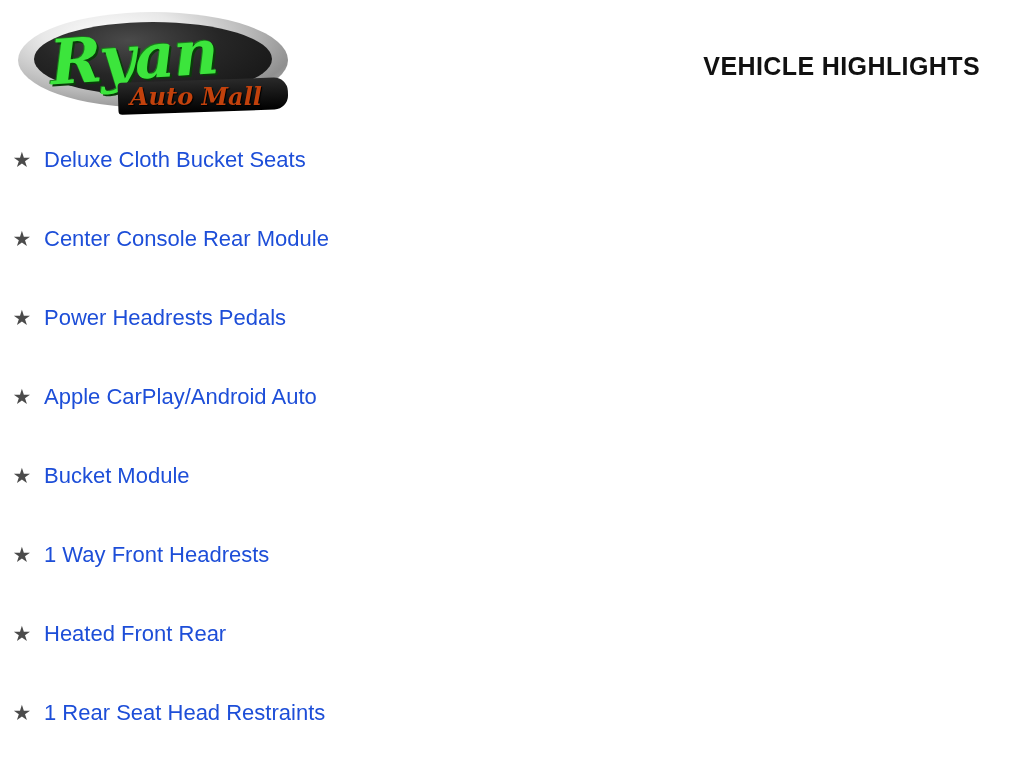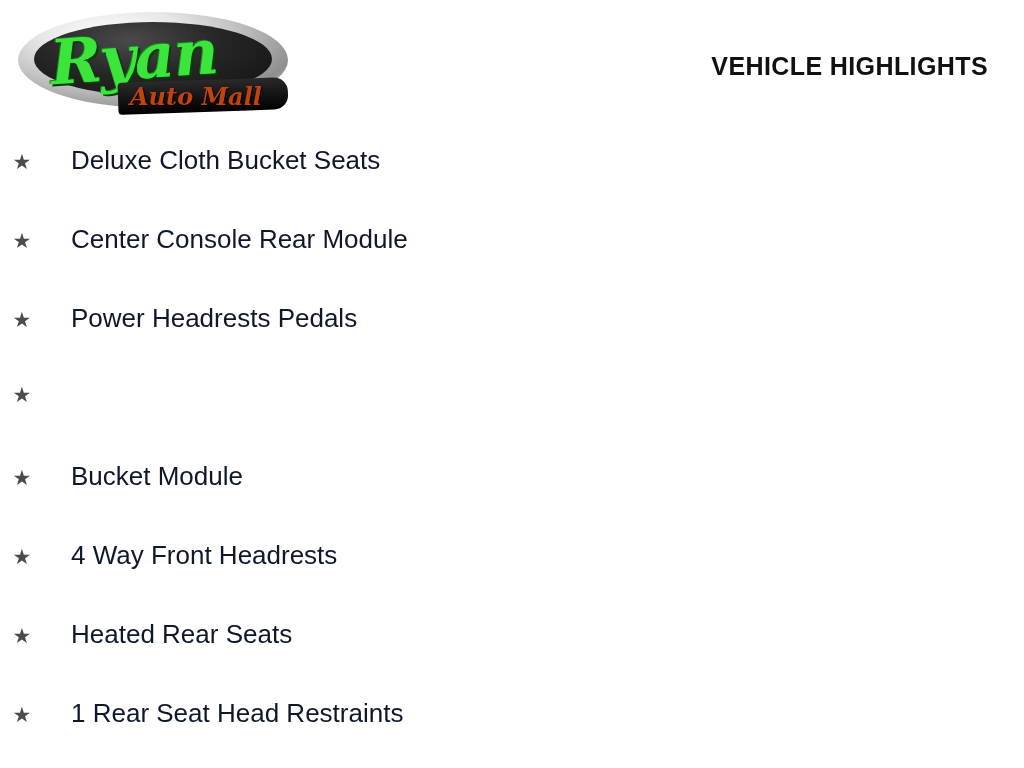--- a/index.html
+++ b/index.html
@@ -92,21 +92,21 @@
     width: 170px;
     height: 32px;
     background: linear-gradient(180deg, #2a2a2a 0%, #111 60%, #000 100%);
     border-radius: 4px 14px 14px 4px;
     transform: rotate(-2deg);
     z-index: 2;
   }
 
   .page-title {
     position: absolute;
-    right: 36px;
+    right: 44px;
     top: 52px;
     font-size: 25px;
     font-weight: bold;
     color: #111111;
     letter-spacing: 0.4px;
     white-space: nowrap;
   }
 
   
   .highlights {
@@ -122,25 +122,24 @@
   }
   .hl-star {
     width: 44px;
     text-align: center;
     font-size: 21px;
     line-height: 26px;
     color: #4b4b4b;
     flex: 0 0 44px;
   }
   .hl-label {
-    font-size: 26px;
+    font-size: 22px;
     line-height: 30px;
-    color: #0f172a;
-    white-space: nowrap;
-    margin-left: 27px;
+    color: #1d4ed8;
+    white-space: nowrap;
   }
 </style>
 </head>
 <body>
 
 <div id="page">
 
   <div class="header">
 
     <div class="logo-wrap">
@@ -166,35 +165,36 @@
       <span class="hl-label">Center Console Rear Module</span>
     </div>
 
     <div class="hl-row">
       <span class="hl-star">★</span>
       <span class="hl-label">Power Headrests Pedals</span>
     </div>
 
     <div class="hl-row">
       <span class="hl-star">★</span>
+      <span class="hl-label">Apple CarPlay/Android Auto</span>
     </div>
 
     <div class="hl-row">
       <span class="hl-star">★</span>
       <span class="hl-label">Bucket Module</span>
     </div>
 
     <div class="hl-row">
       <span class="hl-star">★</span>
-      <span class="hl-label">4 Way Front Headrests</span>
-    </div>
-
-    <div class="hl-row">
-      <span class="hl-star">★</span>
-      <span class="hl-label">Heated Rear Seats</span>
+      <span class="hl-label">1 Way Front Headrests</span>
+    </div>
+
+    <div class="hl-row">
+      <span class="hl-star">★</span>
+      <span class="hl-label">Heated Front Rear</span>
     </div>
 
     <div class="hl-row">
       <span class="hl-star">★</span>
       <span class="hl-label">1 Rear Seat Head Restraints</span>
     </div>
 
   </div>
 </div>
 

